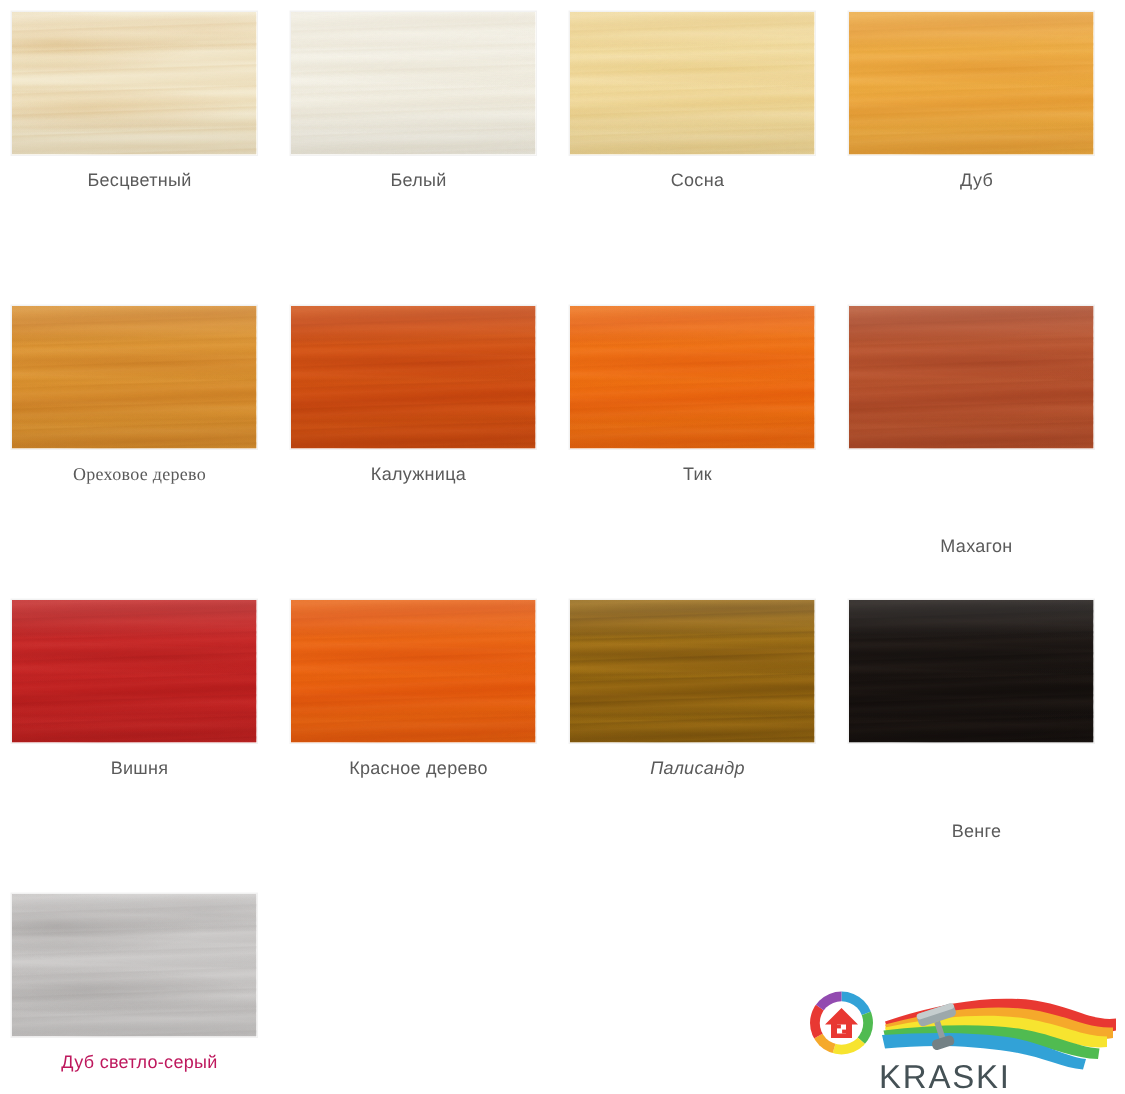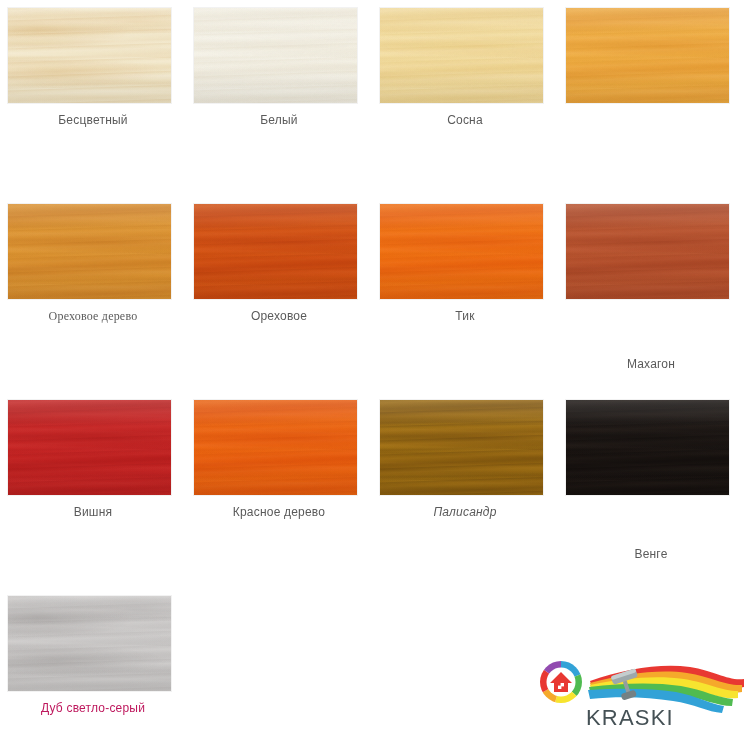--- a/index.html
+++ b/index.html
@@ -131,38 +131,39 @@
       </div>
       <div class="swatch-label" style="color: rgb(90, 90, 90);">Сосна</div>
     </div>
     <div class="swatch-cell">
       <div class="swatch-chip">
         <div class="chip-base" style="background: rgb(238, 172, 67);"></div>
         <div class="chip-grain" style="background: repeating-linear-gradient(178deg, rgba(224, 157, 48, 0) 0px, rgba(224, 157, 48, 0.333) 1px, rgba(224, 157, 48, 0) 3px, rgba(244, 189, 96, 0.267) 5px, rgba(244, 189, 96, 0) 8px, rgba(224, 157, 48, 0.2) 11px, rgba(224, 157, 48, 0) 14px), repeating-linear-gradient(182deg, rgba(244, 189, 96, 0) 0px, rgba(244, 189, 96, 0.227) 2px, rgba(244, 189, 96, 0) 6px, rgba(224, 157, 48, 0.18) 9px, rgba(224, 157, 48, 0) 17px), repeating-linear-gradient(179.4deg, rgba(224, 157, 48, 0) 0px, rgba(224, 157, 48, 0.133) 1px, rgba(224, 157, 48, 0) 2px, rgba(224, 157, 48, 0) 23px, rgba(224, 157, 48, 0.227) 25px, rgba(224, 157, 48, 0) 27px); opacity: 0.9;"></div>
         <div class="chip-figure" style="background: linear-gradient(177deg, rgba(221, 154, 44, 0) 0%, rgba(221, 154, 44, 0.4) 12%, rgba(221, 154, 44, 0) 26%, rgba(221, 154, 44, 0) 52%, rgba(221, 154, 44, 0.333) 64%, rgba(221, 154, 44, 0) 78%, rgba(221, 154, 44, 0.267) 92%, rgba(221, 154, 44, 0) 100%), radial-gradient(260px 20px at 60% 40%, rgba(221, 154, 44, 0.333) 0%, rgba(221, 154, 44, 0) 60%);"></div>
         <div class="chip-sheen"></div>
       </div>
+      <div class="swatch-label" style="color: rgb(90, 90, 90);">Дуб</div>
     </div>
     <div class="swatch-cell">
       <div class="swatch-chip">
         <div class="chip-base" style="background: rgb(220, 148, 50);"></div>
         <div class="chip-grain" style="background: repeating-linear-gradient(178deg, rgba(200, 127, 34, 0) 0px, rgba(200, 127, 34, 0.333) 1px, rgba(200, 127, 34, 0) 3px, rgba(229, 164, 74, 0.267) 5px, rgba(229, 164, 74, 0) 8px, rgba(200, 127, 34, 0.2) 11px, rgba(200, 127, 34, 0) 14px), repeating-linear-gradient(182deg, rgba(229, 164, 74, 0) 0px, rgba(229, 164, 74, 0.227) 2px, rgba(229, 164, 74, 0) 6px, rgba(200, 127, 34, 0.18) 9px, rgba(200, 127, 34, 0) 17px), repeating-linear-gradient(179.4deg, rgba(200, 127, 34, 0) 0px, rgba(200, 127, 34, 0.133) 1px, rgba(200, 127, 34, 0) 2px, rgba(200, 127, 34, 0) 23px, rgba(200, 127, 34, 0.227) 25px, rgba(200, 127, 34, 0) 27px); opacity: 0.9;"></div>
         <div class="chip-figure" style="background: linear-gradient(177deg, rgba(192, 122, 31, 0) 0%, rgba(192, 122, 31, 0.4) 12%, rgba(192, 122, 31, 0) 26%, rgba(192, 122, 31, 0) 52%, rgba(192, 122, 31, 0.333) 64%, rgba(192, 122, 31, 0) 78%, rgba(192, 122, 31, 0.267) 92%, rgba(192, 122, 31, 0) 100%), radial-gradient(260px 20px at 60% 40%, rgba(192, 122, 31, 0.333) 0%, rgba(192, 122, 31, 0) 60%);"></div>
         <div class="chip-sheen"></div>
       </div>
       <div class="swatch-label" style="color: rgb(90, 90, 90); font-family: Liberation Serif, serif;">Ореховое дерево</div>
     </div>
     <div class="swatch-cell">
       <div class="swatch-chip">
         <div class="chip-base" style="background: rgb(211, 82, 19);"></div>
         <div class="chip-grain" style="background: repeating-linear-gradient(178deg, rgba(188, 68, 12, 0) 0px, rgba(188, 68, 12, 0.333) 1px, rgba(188, 68, 12, 0) 3px, rgba(222, 99, 35, 0.267) 5px, rgba(222, 99, 35, 0) 8px, rgba(188, 68, 12, 0.2) 11px, rgba(188, 68, 12, 0) 14px), repeating-linear-gradient(182deg, rgba(222, 99, 35, 0) 0px, rgba(222, 99, 35, 0.227) 2px, rgba(222, 99, 35, 0) 6px, rgba(188, 68, 12, 0.18) 9px, rgba(188, 68, 12, 0) 17px), repeating-linear-gradient(179.4deg, rgba(188, 68, 12, 0) 0px, rgba(188, 68, 12, 0.133) 1px, rgba(188, 68, 12, 0) 2px, rgba(188, 68, 12, 0) 23px, rgba(188, 68, 12, 0.227) 25px, rgba(188, 68, 12, 0) 27px); opacity: 0.9;"></div>
         <div class="chip-figure" style="background: linear-gradient(177deg, rgba(184, 66, 11, 0) 0%, rgba(184, 66, 11, 0.4) 12%, rgba(184, 66, 11, 0) 26%, rgba(184, 66, 11, 0) 52%, rgba(184, 66, 11, 0.333) 64%, rgba(184, 66, 11, 0) 78%, rgba(184, 66, 11, 0.267) 92%, rgba(184, 66, 11, 0) 100%), radial-gradient(260px 20px at 60% 40%, rgba(184, 66, 11, 0.333) 0%, rgba(184, 66, 11, 0) 60%);"></div>
         <div class="chip-sheen"></div>
       </div>
-      <div class="swatch-label" style="color: rgb(90, 90, 90);">Ореховое</div>
+      <div class="swatch-label" style="color: rgb(90, 90, 90);">Калужница</div>
     </div>
     <div class="swatch-cell">
       <div class="swatch-chip">
         <div class="chip-base" style="background: rgb(239, 112, 18);"></div>
         <div class="chip-grain" style="background: repeating-linear-gradient(178deg, rgba(224, 98, 10, 0) 0px, rgba(224, 98, 10, 0.333) 1px, rgba(224, 98, 10, 0) 3px, rgba(245, 129, 42, 0.267) 5px, rgba(245, 129, 42, 0) 8px, rgba(224, 98, 10, 0.2) 11px, rgba(224, 98, 10, 0) 14px), repeating-linear-gradient(182deg, rgba(245, 129, 42, 0) 0px, rgba(245, 129, 42, 0.227) 2px, rgba(245, 129, 42, 0) 6px, rgba(224, 98, 10, 0.18) 9px, rgba(224, 98, 10, 0) 17px), repeating-linear-gradient(179.4deg, rgba(224, 98, 10, 0) 0px, rgba(224, 98, 10, 0.133) 1px, rgba(224, 98, 10, 0) 2px, rgba(224, 98, 10, 0) 23px, rgba(224, 98, 10, 0.227) 25px, rgba(224, 98, 10, 0) 27px); opacity: 0.9;"></div>
         <div class="chip-figure" style="background: linear-gradient(177deg, rgba(221, 97, 9, 0) 0%, rgba(221, 97, 9, 0.4) 12%, rgba(221, 97, 9, 0) 26%, rgba(221, 97, 9, 0) 52%, rgba(221, 97, 9, 0.333) 64%, rgba(221, 97, 9, 0) 78%, rgba(221, 97, 9, 0.267) 92%, rgba(221, 97, 9, 0) 100%), radial-gradient(260px 20px at 60% 40%, rgba(221, 97, 9, 0.333) 0%, rgba(221, 97, 9, 0) 60%);"></div>
         <div class="chip-sheen"></div>
       </div>
       <div class="swatch-label" style="color: rgb(90, 90, 90);">Тик</div>
     </div>

